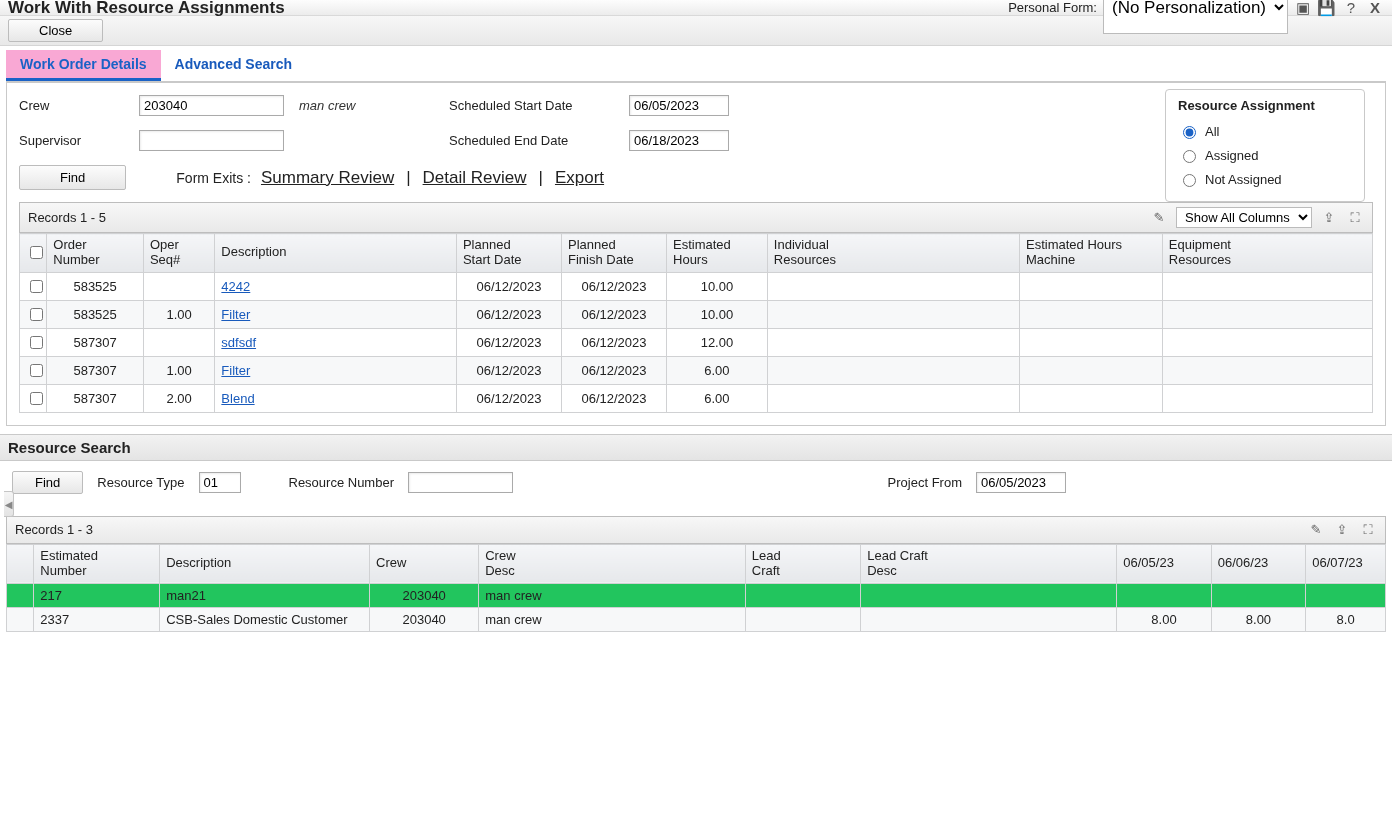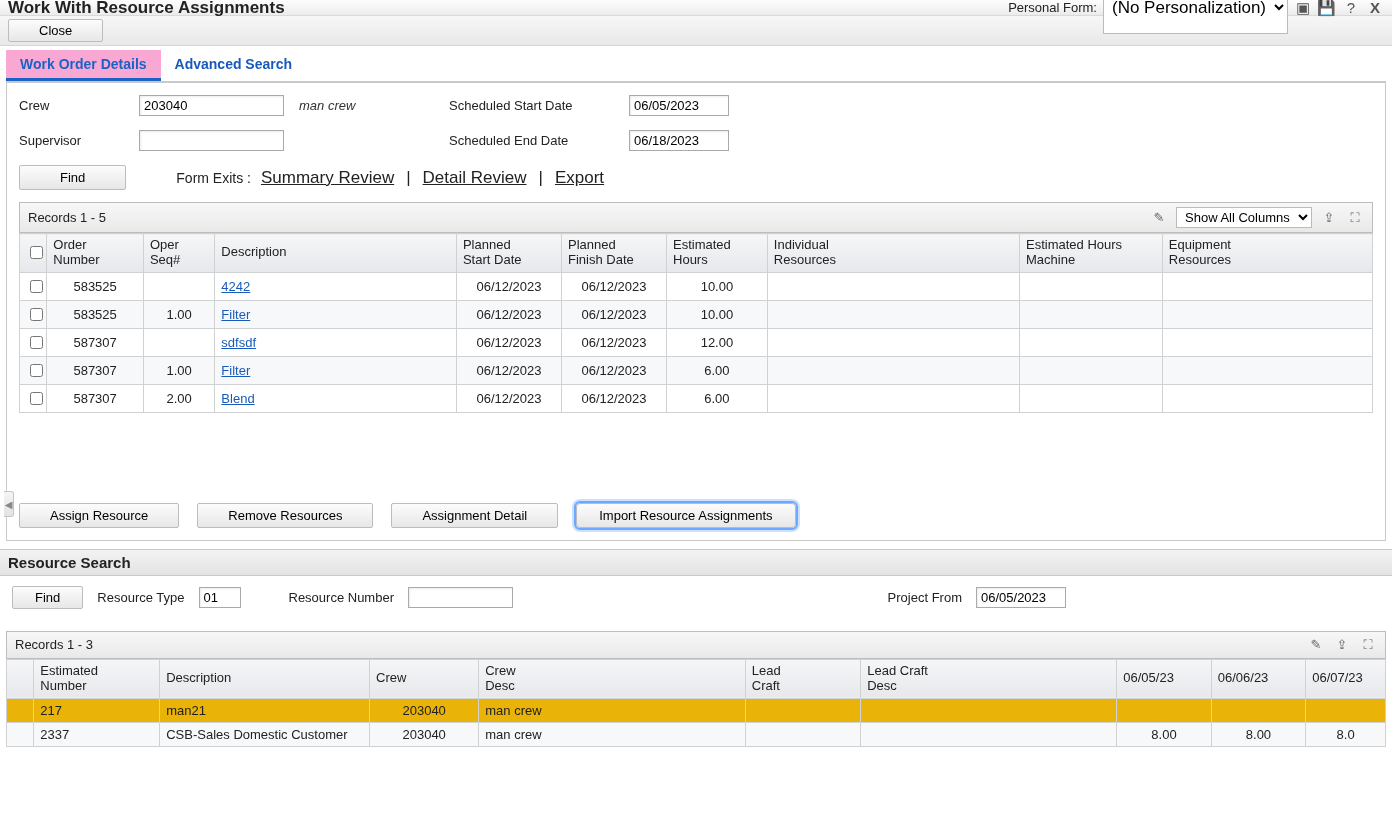--- a/index.html
+++ b/index.html
@@ -176,21 +176,21 @@
     font-weight: bold;
     font-size: 15px;
   }
   .rs-form {
     display: flex; align-items: center; gap: 14px;
     padding: 10px 12px;
   }
   .rs-form .txtin.short { width: 42px; }
   .rs-form .txtin.med { width: 105px; }
   .spacer { flex: 1; }
-  .sel-row td { background: #eab308; }
+  .sel-row td { background: #22c55e; }
   .side-tab {
     position: absolute;
     left: -3px;
     top: 408px;
     width: 10px; height: 26px;
     background: linear-gradient(#f5f5f5,#e3e3e3);
     border: 1px solid #c5c5c5;
     border-left: 0;
     border-radius: 0 3px 3px 0;
     display:flex; align-items:center; justify-content:center;
@@ -236,20 +236,35 @@
     <span></span>
 
     <span class="lbl">Supervisor</span>
     <input class="txtin" value="" style="">
     <span></span>
     <span class="lbl">Scheduled End Date</span>
     <input class="txtin" style="width: 100px;" value="06/18/2023">
     <span></span>
   </div>
 
+  <div class="ra-box">
+    <div class="ra-title">Resource Assignment</div>
+    <label class="radio-row">
+      <input type="radio" name="ra" checked="" style="">
+      <span>All</span>
+    </label>
+    <label class="radio-row">
+      <input type="radio" name="ra" style="">
+      <span>Assigned</span>
+    </label>
+    <label class="radio-row">
+      <input type="radio" name="ra" style="">
+      <span>Not Assigned</span>
+    </label>
+  </div>
 
   <div class="fe-row">
     <button class="btn btn-sm" style="padding:4px 40px">Find</button>
     <span class="fe-label">Form Exits :</span>
     <span class="linkish">Summary Review</span>
     <span class="sep">|</span>
     <span class="linkish">Detail Review</span>
     <span class="sep">|</span>
     <span class="linkish">Export</span>
   </div>
@@ -374,26 +389,20 @@
           <td class="num">06/12/2023</td>
           <td class="num">06/12/2023</td>
           <td class="num">6.00</td>
           <td></td>
           <td></td>
           <td></td>
         </tr>
       </tbody>
   </table>
 
-  <div class="actionrow">
-    <button class="btn">Assign Resource</button>
-    <button class="btn">Remove Resources</button>
-    <button class="btn">Assignment Detail</button>
-    <button class="btn btn-focus" style="padding:4px 22px">Import Resource Assignments</button>
-  </div>
 </div>
 
 <div class="sectionhdr">Resource Search</div>
 
 <div class="rs-form">
   <button class="btn btn-sm">Find</button>
   <span class="lbl">Resource Type</span>
   <input class="txtin short" value="01" style="">
   <span style="width:20px"></span>
   <span class="lbl">Resource Number</span>

